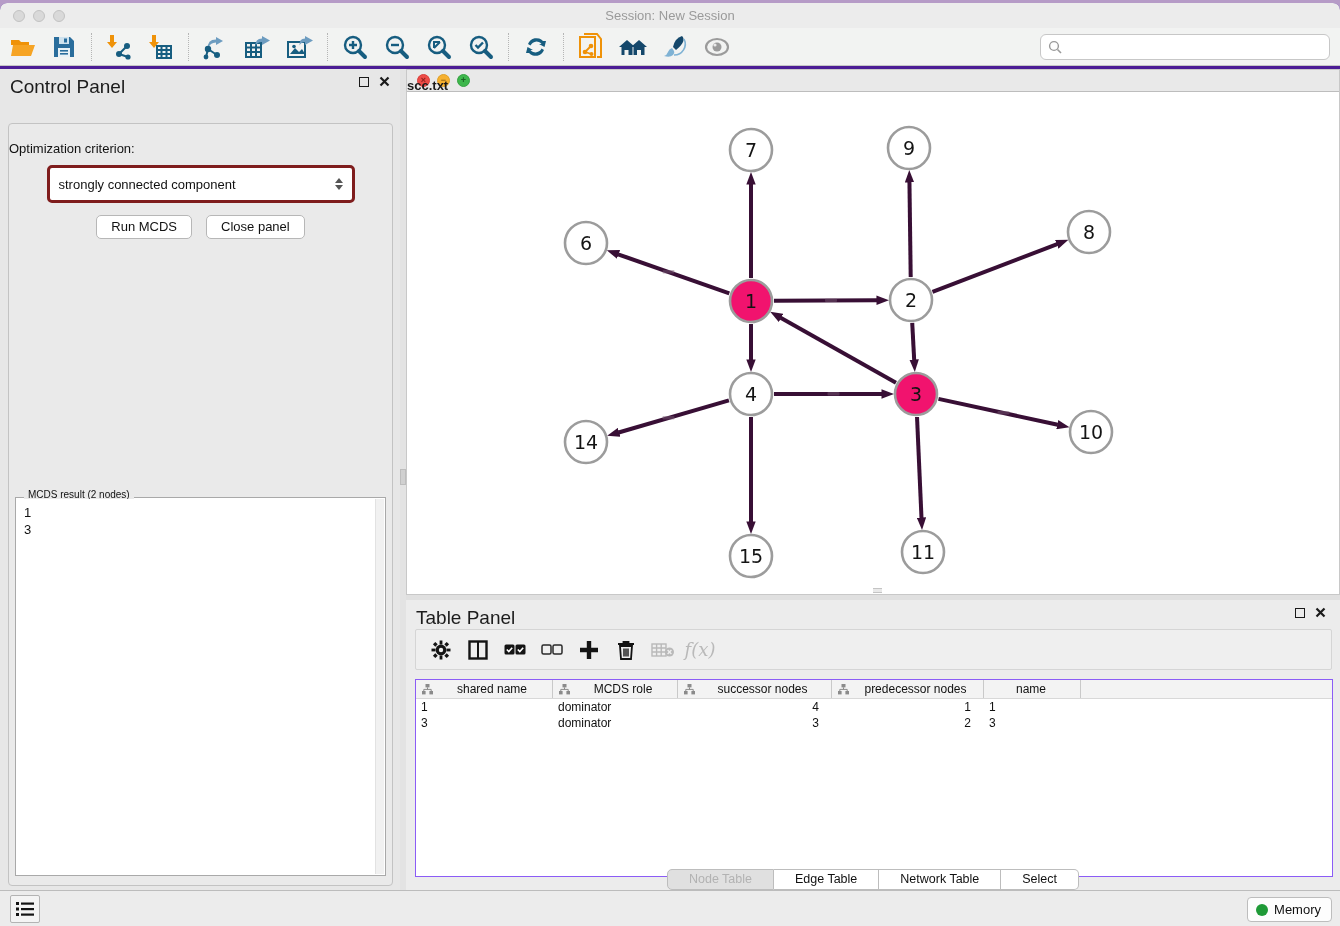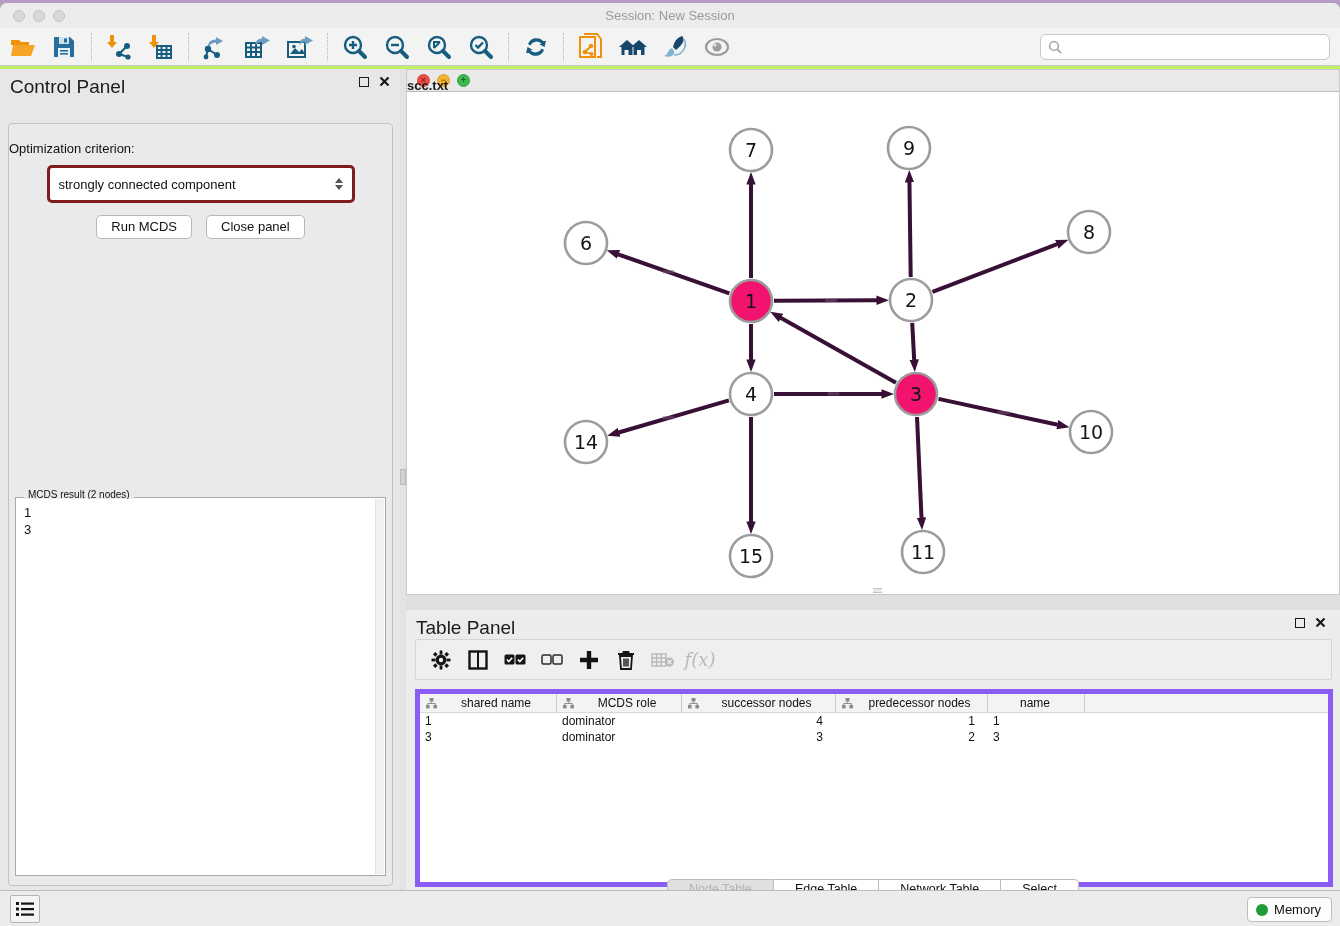--- a/index.html
+++ b/index.html
@@ -1,18 +1,18 @@
 <!DOCTYPE html>
 <html><head>
 <meta charset="utf-8">
 <style>
   * { margin:0; padding:0; box-sizing:border-box; }
   html,body { width:1340px; height:926px; }
   body { background:#b69bc7; font-family:"Liberation Sans","DejaVu Sans",sans-serif; position:relative; overflow:hidden; }
-  .window { position:absolute; top:3px; left:0; width:1340px; height:923px; background:#bef264; border-radius:7px 7px 0 0; }
+  .window { position:absolute; top:3px; left:0; width:1340px; height:923px; background:#4c1d95; border-radius:7px 7px 0 0; }
 
   
   .titlebar { position:relative; height:25px; border-radius:7px 7px 0 0; background:#ececec; }
   .traffic { position:absolute; left:13px; top:7px; display:flex; gap:8px; }
   .traffic .dot { width:12px; height:12px; border-radius:50%; background:#d9d9d9; border:1px solid #c2c2c2; }
   .win-title { position:absolute; left:0; right:0; top:5px; text-align:center; font-size:13px; color:#9a9a9a; }
 
   
   .toolbar { position:relative; height:38px; border-bottom:1px solid #c6c6c6; background:#f2f3f2; display:flex; align-items:center; padding-left:5px; }
   .tbtn { width:34px; height:30px; display:flex; align-items:center; justify-content:center; margin-right:8px; background:none; border:none; }
@@ -61,25 +61,25 @@
   .lights { position:absolute; left:10px; top:4px; display:flex; gap:7px; }
   .light { width:13px; height:13px; border-radius:50%; display:flex; align-items:center; justify-content:center; font-size:9px; font-weight:bold; line-height:1; }
   .l-red { background:#ee4b46; border:1px solid #d8403c; color:#8a1f1c; }
   .l-yel { background:#f6b02f; border:1px solid #dfa02a; color:#9a6a14; }
   .l-grn { background:#3eb74c; border:1px solid #36a243; color:#1c6325; }
   .net-title { position:absolute; left:0; right:0; top:8px; text-align:left; font-size:13px; color:#1a1a1a;font-weight:bold; }
   .canvas { position:absolute; top:22px; left:0; right:0; bottom:0; background:#fff; }
   .net-grip { position:absolute; bottom:1px; left:50%; width:9px; height:5px; border-top:1px solid #c4c4c4; border-bottom:1px solid #c4c4c4; background:#e9e9e9; }
 
   
-  .tpanel { position:absolute; left:406px; top:531px; width:934px; height:293px; background:#ececec;margin-top:10px; }
+  .tpanel { position:absolute; left:406px; top:531px; width:934px; height:293px; background:#ececec; }
   .tp-toolbar { position:absolute; left:9px; right:8px; top:29px; height:41px; background:#efefef; border:1px solid #d5d5d5; border-radius:2px; display:flex; align-items:center; padding-left:12px; gap:11px; }
   .tico { width:26px; height:26px; display:flex; align-items:center; justify-content:center; background:none; border:none; }
   .fx { font-family:"DejaVu Serif","Liberation Serif",serif; font-style:italic; font-size:18px; color:#b9b9b9; }
-  .dtable { position:absolute; left:9px; right:7px; top:79px; height:198px; background:#fff; border:5px solid #8b5cf6; overflow:hidden; }
+  .dtable { position:absolute; left:9px; right:7px; top:79px; height:198px; background:#fff; border:1px solid #8b5cf6; overflow:hidden; }
   .thead { display:flex; height:19px; background:#f3f3f3; border-bottom:1px solid #d8d8d8; }
   .th { display:flex; align-items:center; font-size:12px; color:#111; border-right:1px solid #c9c9c9; padding-left:6px; gap:7px; }
   .th .lab { flex:1; text-align:center; padding-right:8px; }
   .trow { display:flex; height:16px; }
   .td { font-size:12px; color:#111; padding:1px 4px 0 5px; white-space:nowrap; overflow:hidden; }
   .td.r { text-align:right; padding-right:13px; }
   .tabsrow { position:absolute; top:269px; left:0; right:0; display:flex; justify-content:center; }
   .tabsrow .seg { font-size:12.5px; padding:2px 21px 3px; }
 
   

